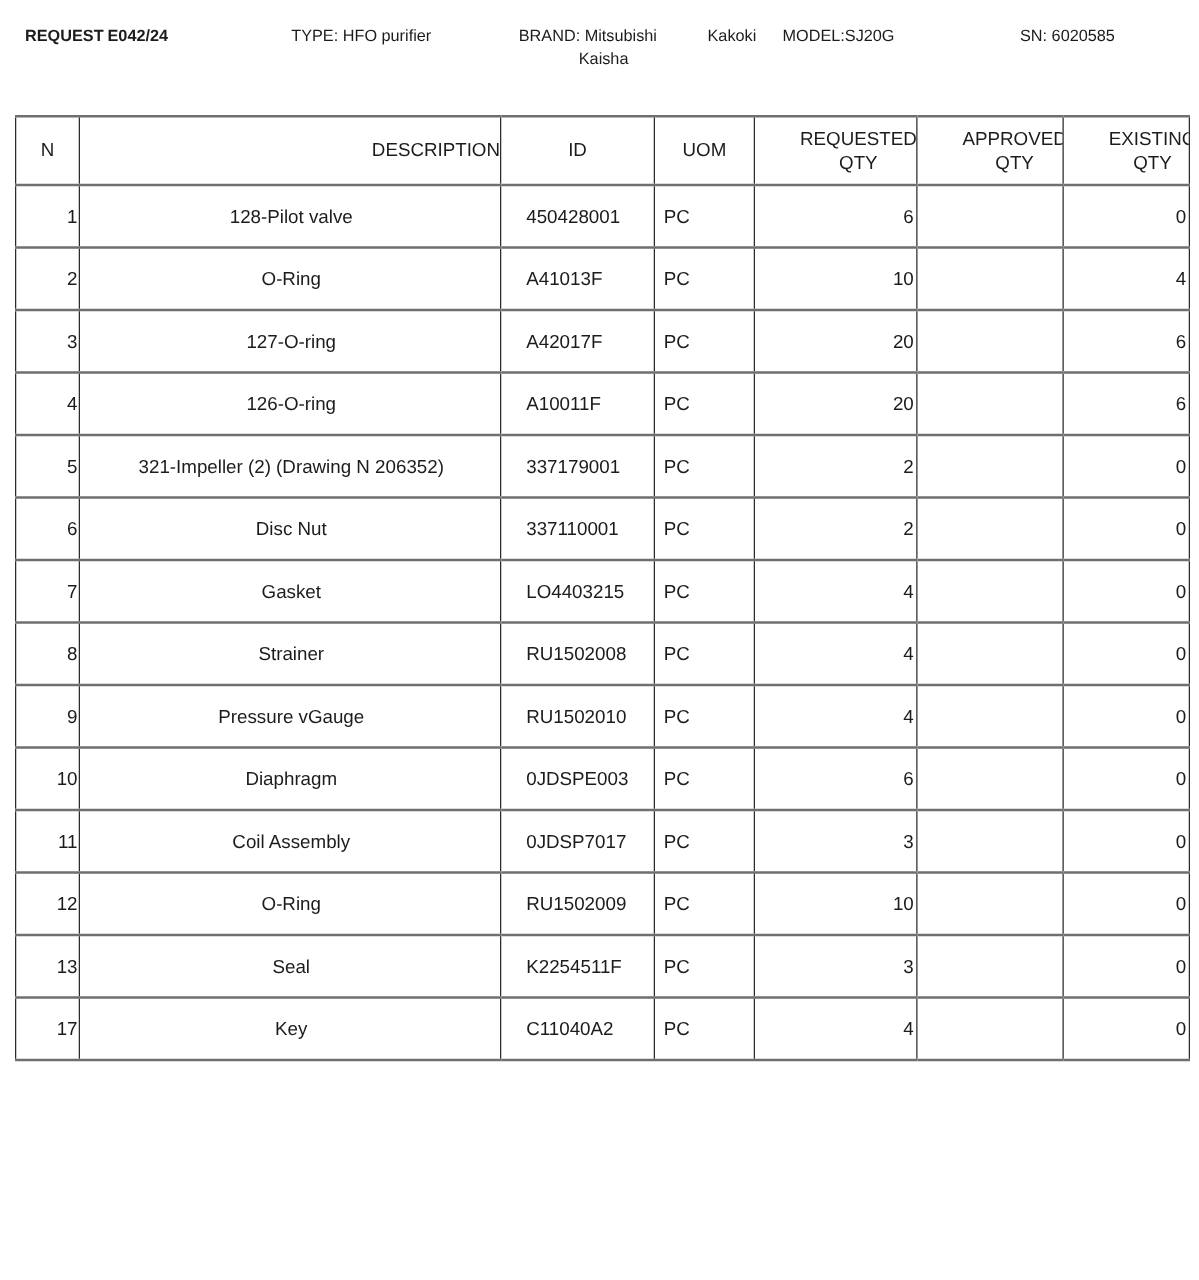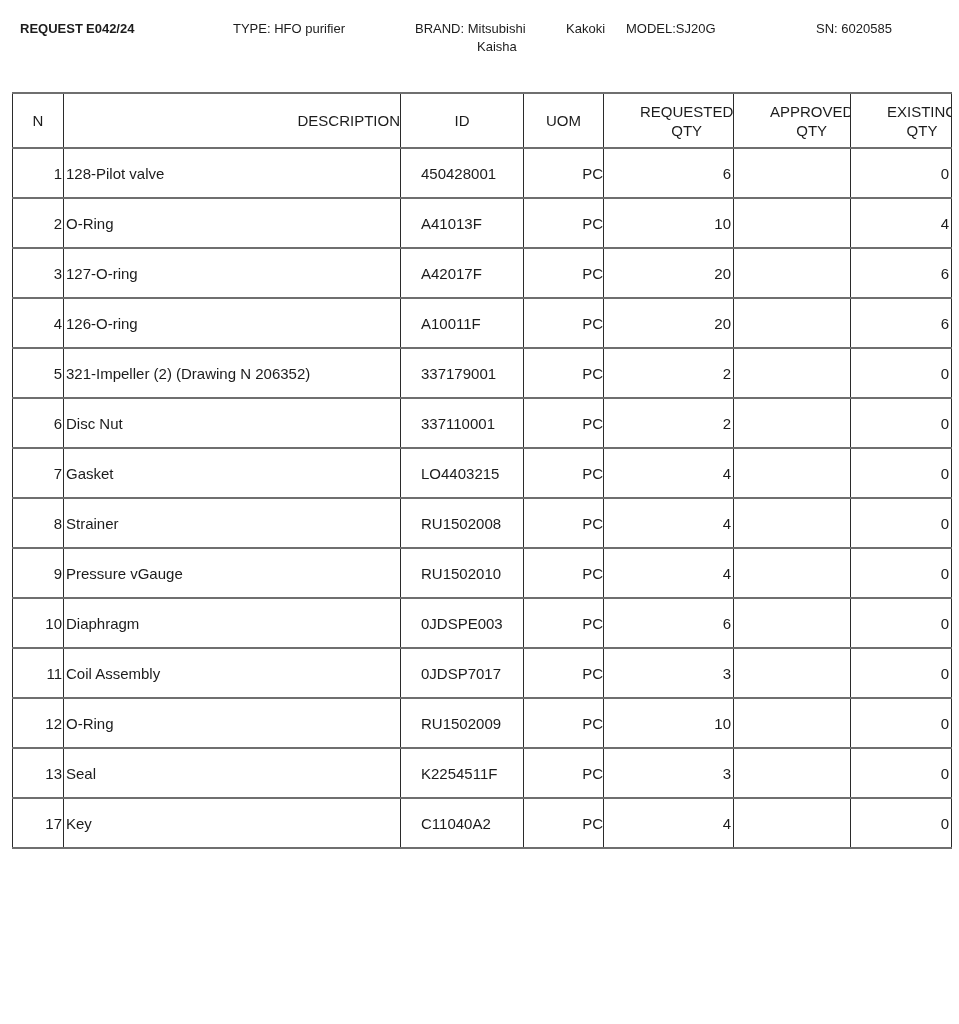--- a/index.html
+++ b/index.html
@@ -40,39 +40,39 @@
     vertical-align: middle;
   }
   .parts thead tr { height: 55px; }
   .parts tbody tr { height: 50px; }
 
   .parts th { text-align: center; line-height: 19px; }
   .parts th.col-desc { text-align: right; padding-left: 12px; }
   .hdr-wrap { display: inline-block; max-width: 100px; line-height: 19px; margin-left: 36px; }
 
   .parts td.col-n     { text-align: right; padding-right: 1px; }
-  .parts td.col-desc  { text-align: left;  padding-left: 2px; margin-top: 24px; }
+  .parts td.col-desc  { text-align: center;  padding-left: 2px; margin-top: 24px; }
   .parts td.col-id    { text-align: left;  padding-left: 20px; }
-  .parts td.col-uom   { text-align: right;  padding-left: 7px; }
+  .parts td.col-uom   { text-align: left;  padding-left: 7px; }
   .parts td.col-req,
   .parts td.col-app,
   .parts td.col-exist { text-align: right; padding-right: 2px; }
 </style>
 </head>
 <body>
 
 <div class="page">
 
   <header class="doc-header">
     <span class="hdr bold" style="left:20px">REQUEST</span>
     <span class="hdr bold" style="left:86px">E042/24</span>
     <span class="hdr" style="left:233px">TYPE: HFO purifier</span>
     <span class="hdr" style="left:415px">BRAND: Mitsubishi</span>
     <span class="hdr" style="left:566px">Kakoki</span>
-    <span class="hdr line2" style="left:477px">Kaisha</span>
+    <span class="hdr line2" style="left:463px">Kaisha</span>
     <span class="hdr" style="left:626px">MODEL:SJ20G</span>
     <span class="hdr" style="left:816px">SN: 6020585</span>
   </header>
 
   <table class="parts">
     <colgroup>
       <col style="width:51px">
         <col style="width:337px">
         <col style="width:123px">
       <col style="width:80px">

